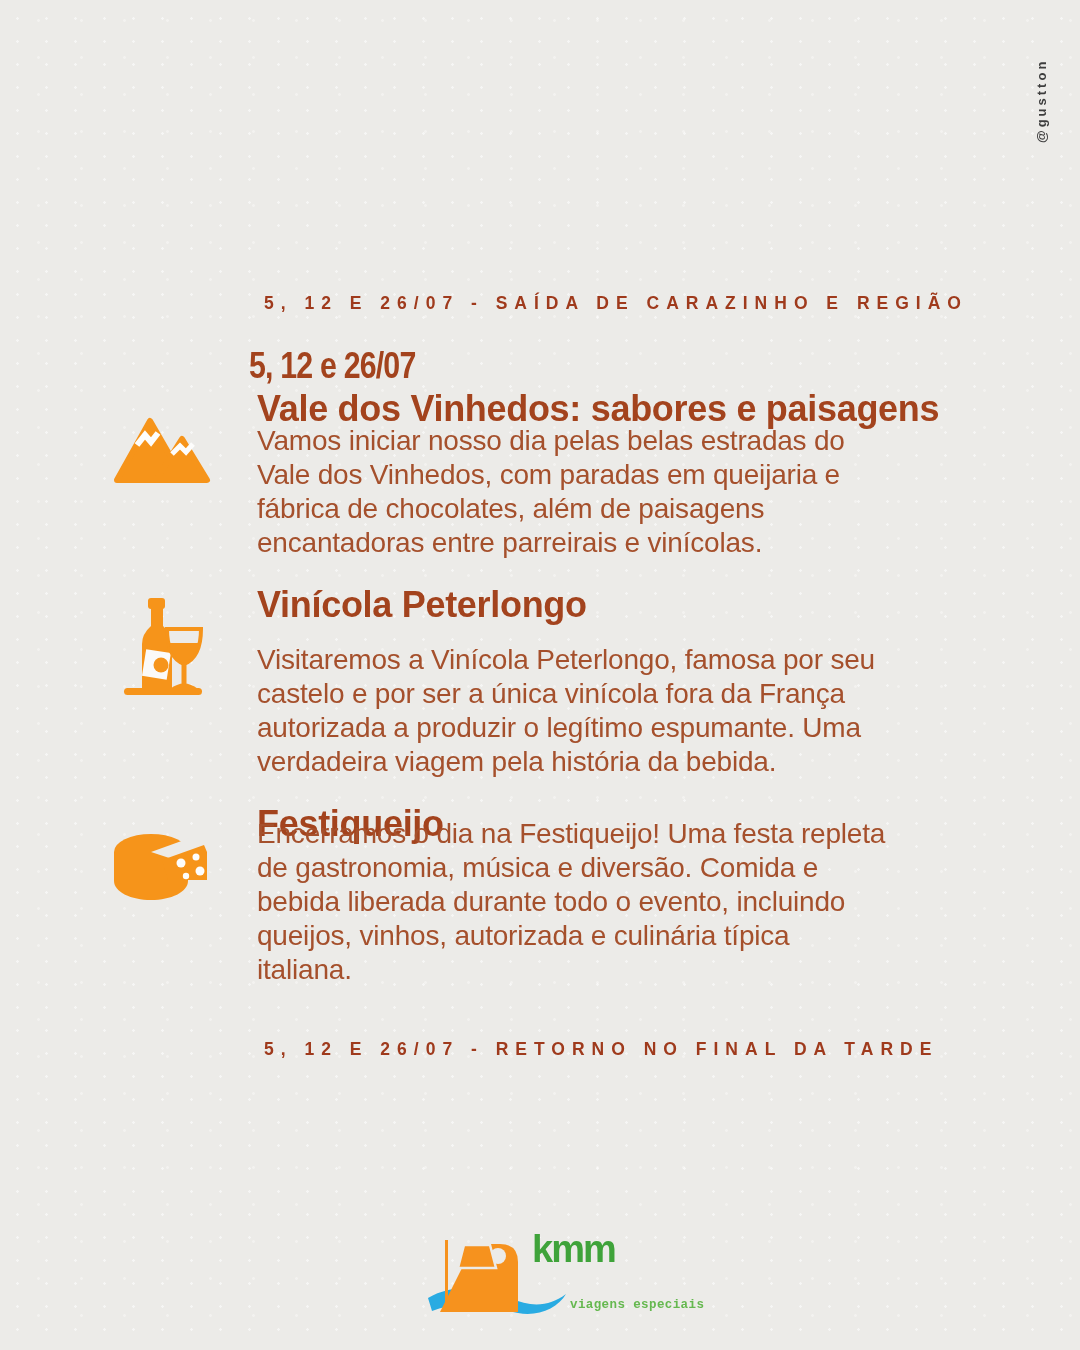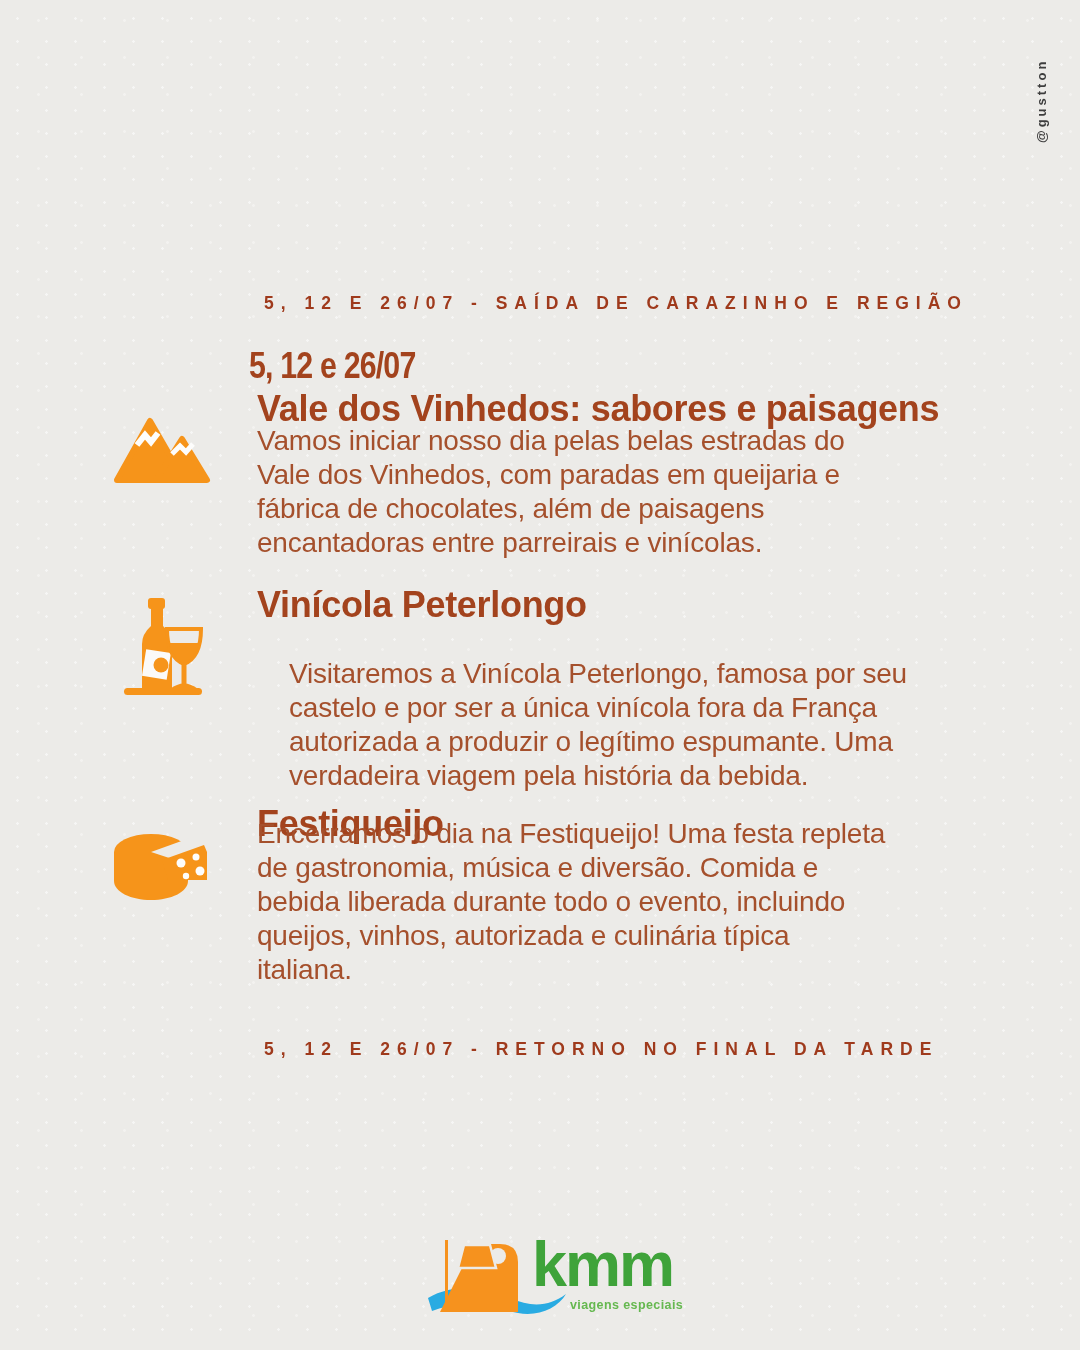--- a/index.html
+++ b/index.html
@@ -37,36 +37,37 @@
     position:absolute;left:257px;
     font-size:36px;font-weight:bold;color:#A3431D;letter-spacing:-.3px;
     white-space:nowrap;
   }
   .sec-body{
     position:absolute;left:257px;width:790px;
     font-size:28px;line-height:34px;color:#A5502C;letter-spacing:-.2px;
     white-space:pre-line;
   }
   .t1{top:388px;} .b1{top:424px;}
-  .t2{top:584px;} .b2{top:657px;margin-left:32px;}
+  .t2{top:584px;} .b2{top:643px;}
   .t3{top:781px;margin-top:22px;} .b3{top:817px;}
   .icon{position:absolute;}
   .icon-mountain{left:114px;top:416px;width:98px;height:68px;}
   .icon-wine{left:120px;top:596px;width:84px;height:104px;}
   .icon-cheese{left:110px;top:830px;width:102px;height:80px;}
   .logo{position:absolute;left:426px;top:1232px;width:260px;height:100px;}
   .logo-figure{position:absolute;left:0;top:0;}
   .logo-text{
     position:absolute;left:106px;top:-4px;
-    font-size:63px;font-weight:bold;color:#3FA33A;letter-spacing:-2px;
+    font-size:38px;font-weight:bold;color:#3FA33A;letter-spacing:-2px;
   }
   .logo-tagline{
     position:absolute;left:144px;top:66px;
     font-size:12.5px;font-weight:bold;color:#65B84F;letter-spacing:.4px;
     white-space:nowrap;
+    font-family:Liberation Mono, monospace;
   }
 </style>
 </head>
 <body>
 
 <div class="canvas">
 
   <div class="watermark">@gustton</div>
 
   <div class="kicker kicker-top">5, 12 E 26/07 - SAÍDA DE CARAZINHO E REGIÃO</div>

